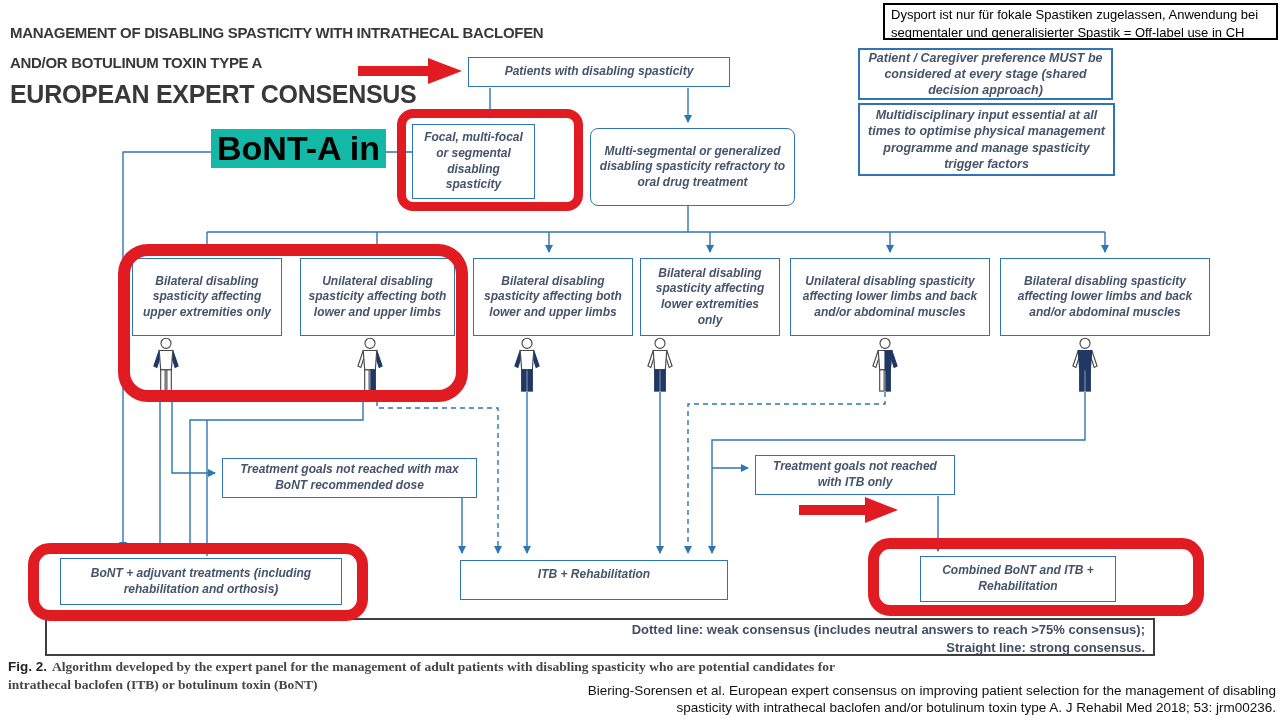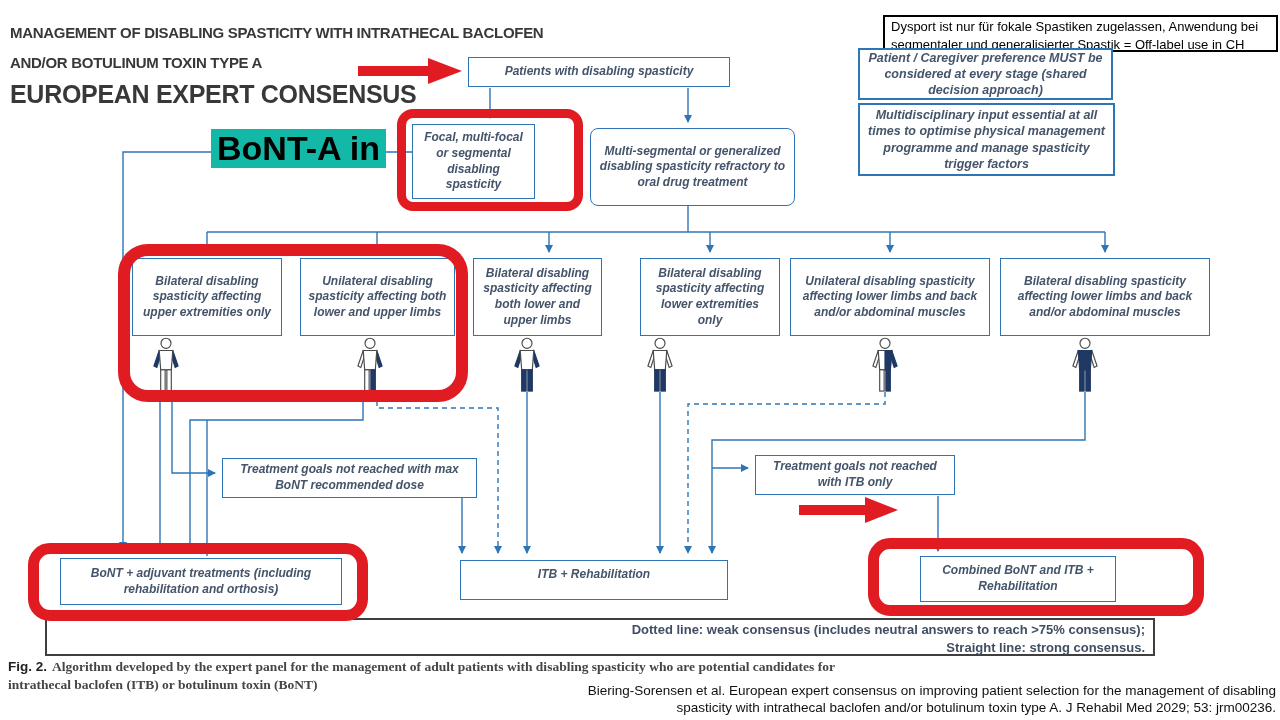--- a/index.html
+++ b/index.html
@@ -6,21 +6,21 @@
   #stage{position:relative;width:1280px;height:720px;background:#fff;overflow:hidden;
          font-family:"Liberation Sans",sans-serif;}
   svg.lines{position:absolute;left:0;top:0;width:1280px;height:720px;z-index:1;}
   .fbox{position:absolute;box-sizing:border-box;background:#fff;border:1.6px solid #2e75b6;
         color:#44546a;font-weight:bold;font-size:12px;line-height:1.3;
         display:flex;align-items:center;justify-content:center;text-align:center;
         padding:2px 6px;z-index:2;font-style:italic;}
   .notebox{border-width:2px;font-size:12.5px;}
   .blackbox{position:absolute;box-sizing:border-box;background:#fff;border:2px solid #000;
         color:#000;font-weight:normal;font-size:13px;line-height:1.35;padding:1px 6px;
-        z-index:2;text-align:left;margin-top:12px;}
+        z-index:2;text-align:left;}
   .ring{position:absolute;box-sizing:border-box;border:11px solid #e11b22;background:transparent;
         z-index:4;pointer-events:none;}
   .title{position:absolute;color:#383838;font-weight:bold;letter-spacing:-0.3px;z-index:2;}
   .bonta{position:absolute;left:211px;top:129px;font-size:34px;font-weight:bold;color:#000;
          background:#14b8a6;padding:0 6px;z-index:5;}
   .legendbox{position:absolute;left:45px;top:618px;width:1110px;height:38px;box-sizing:border-box;
          border:2px solid #3f3f3f;color:#404e63;font-weight:bold;font-size:13px;line-height:1.35;
          padding:1px 8px 0 34px;z-index:2;background:#fff;text-align:right;}
   .caption{position:absolute;color:#3f3f3f;font-size:13.5px;font-weight:bold;z-index:2;}
   .caption .rest{font-weight:bold;color:#454545;font-family:Liberation Serif, serif;}
@@ -83,21 +83,21 @@
   </svg>
 
   <div class="fbox" style="left:468px;top:57px;width:262px;height:30px;">Patients with disabling spasticity</div>
   <div class="fbox" style="left:412px;top:124px;width:123px;height:75px;">Focal, multi-focal or segmental disabling spasticity</div>
   <div class="fbox" style="left:590px;top:128px;width:205px;height:78px;border-radius:8px;">Multi-segmental or generalized disabling spasticity refractory to oral drug treatment</div>
 
   <div class="bonta">BoNT-A in</div>
 
   <div class="fbox" style="left:132px;top:258px;width:150px;height:78px;">Bilateral disabling spasticity affecting upper extremities only</div>
   <div class="fbox" style="left:300px;top:258px;width:155px;height:78px;">Unilateral disabling spasticity affecting both lower and upper limbs</div>
-  <div class="fbox" style="left:473px;top:258px;width:129px;height:78px;">Bilateral disabling spasticity affecting both lower and upper limbs</div>
+  <div class="fbox" style="left:473px;top:258px;width:160px;height:78px;">Bilateral disabling spasticity affecting both lower and upper limbs</div>
   <div class="fbox" style="left:640px;top:258px;width:140px;height:78px;">Bilateral disabling spasticity affecting lower extremities only</div>
   <div class="fbox" style="left:790px;top:258px;width:200px;height:78px;">Unilateral  disabling spasticity affecting lower limbs and back and/or abdominal muscles</div>
   <div class="fbox" style="left:1000px;top:258px;width:210px;height:78px;">Bilateral  disabling spasticity affecting lower limbs and back and/or abdominal muscles</div>
 
   <svg class="person" style="left:149px;top:337px;" width="34" height="56" viewBox="0 0 34 58">
     <circle class="pl" cx="17" cy="6.5" r="5.2"></circle>
     <path class="pd" d="M10 14 L4.5 30 L7.5 31.5 L12.5 16 Z"></path>
     <path class="pd" d="M24 14 L29.5 30 L26.5 31.5 L21.5 16 Z"></path>
     <path class="pl" d="M10 14 H24 L22.5 34 H11.5 Z"></path>
     <rect class="pl" x="11.5" y="34" width="4.6" height="22"></rect>
@@ -168,16 +168,16 @@
 
   <div class="caption" style="left:8px;top:659px;width:1218px;">
     <span style="margin-right:5px;color:#222;">Fig. 2.</span><span class="rest">Algorithm developed by the expert panel for the management of adult patients with disabling spasticity who are potential candidates for</span>
   </div>
   <div class="caption" style="left:8px;top:677px;width:600px;">
     <span class="rest">intrathecal baclofen (ITB) or botulinum toxin (BoNT)</span>
   </div>
 
   <div class="citation">
     <div>Biering-Sorensen et al. European expert consensus on improving patient selection for the management of disabling</div>
-    <div>spasticity with intrathecal baclofen and/or botulinum toxin type A. J Rehabil Med 2029; 53: jrm00236.</div>
+    <div>spasticity with intrathecal baclofen and/or botulinum toxin type A. J Rehabil Med 2018; 53: jrm00236.</div>
   </div>
 
 </div>
 
 </body></html>

